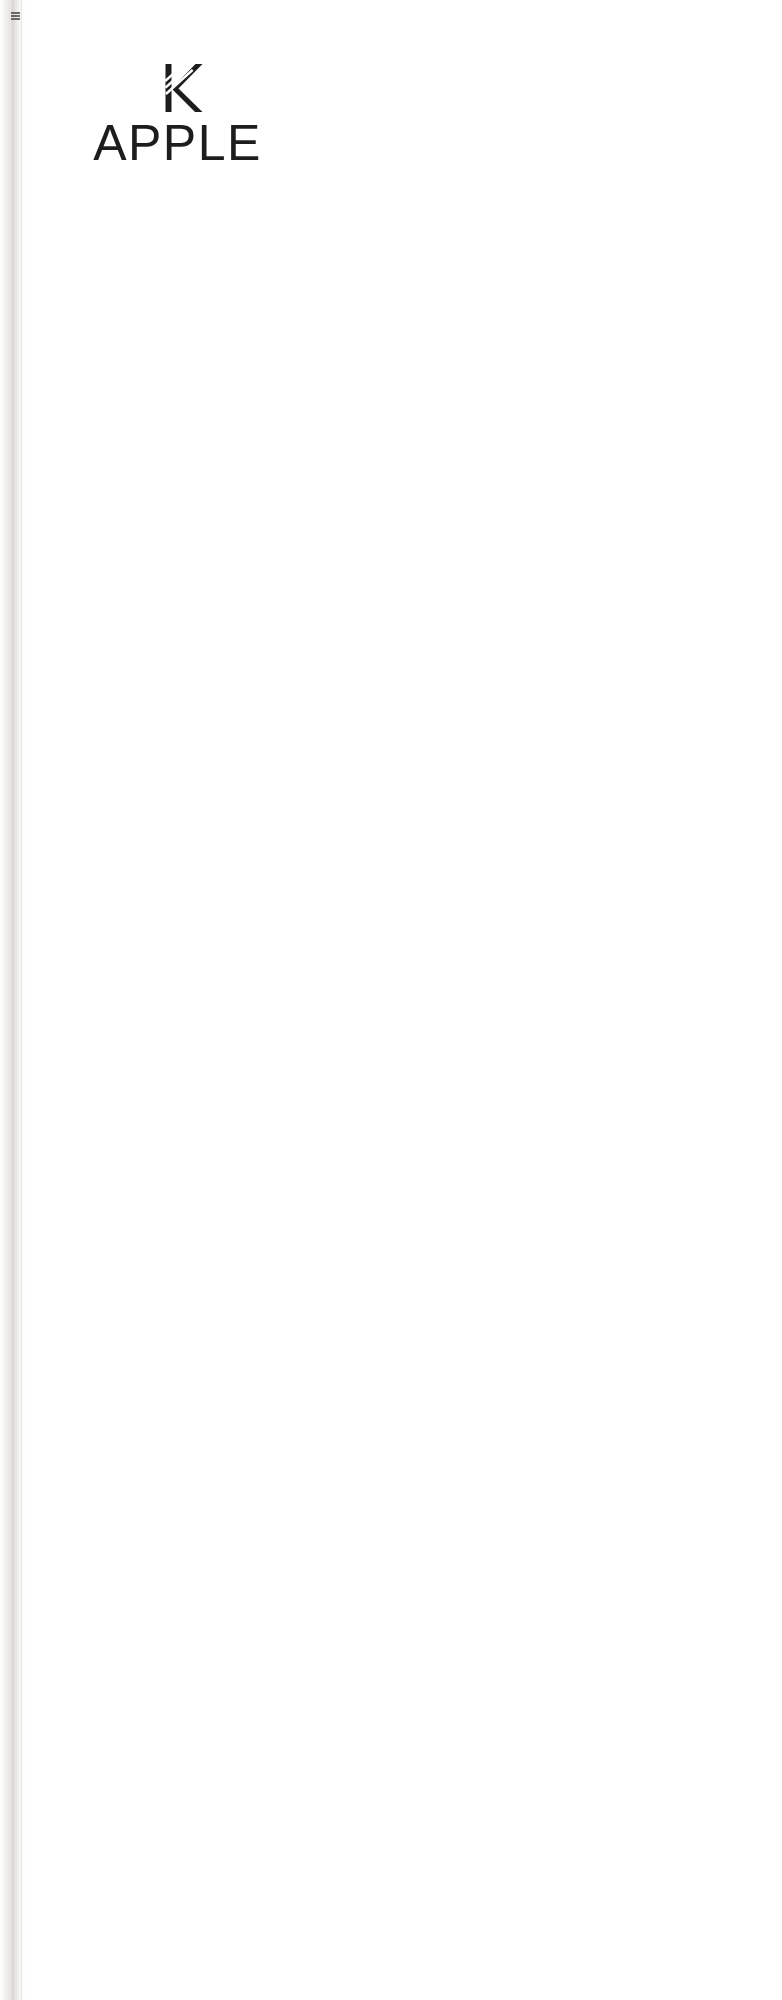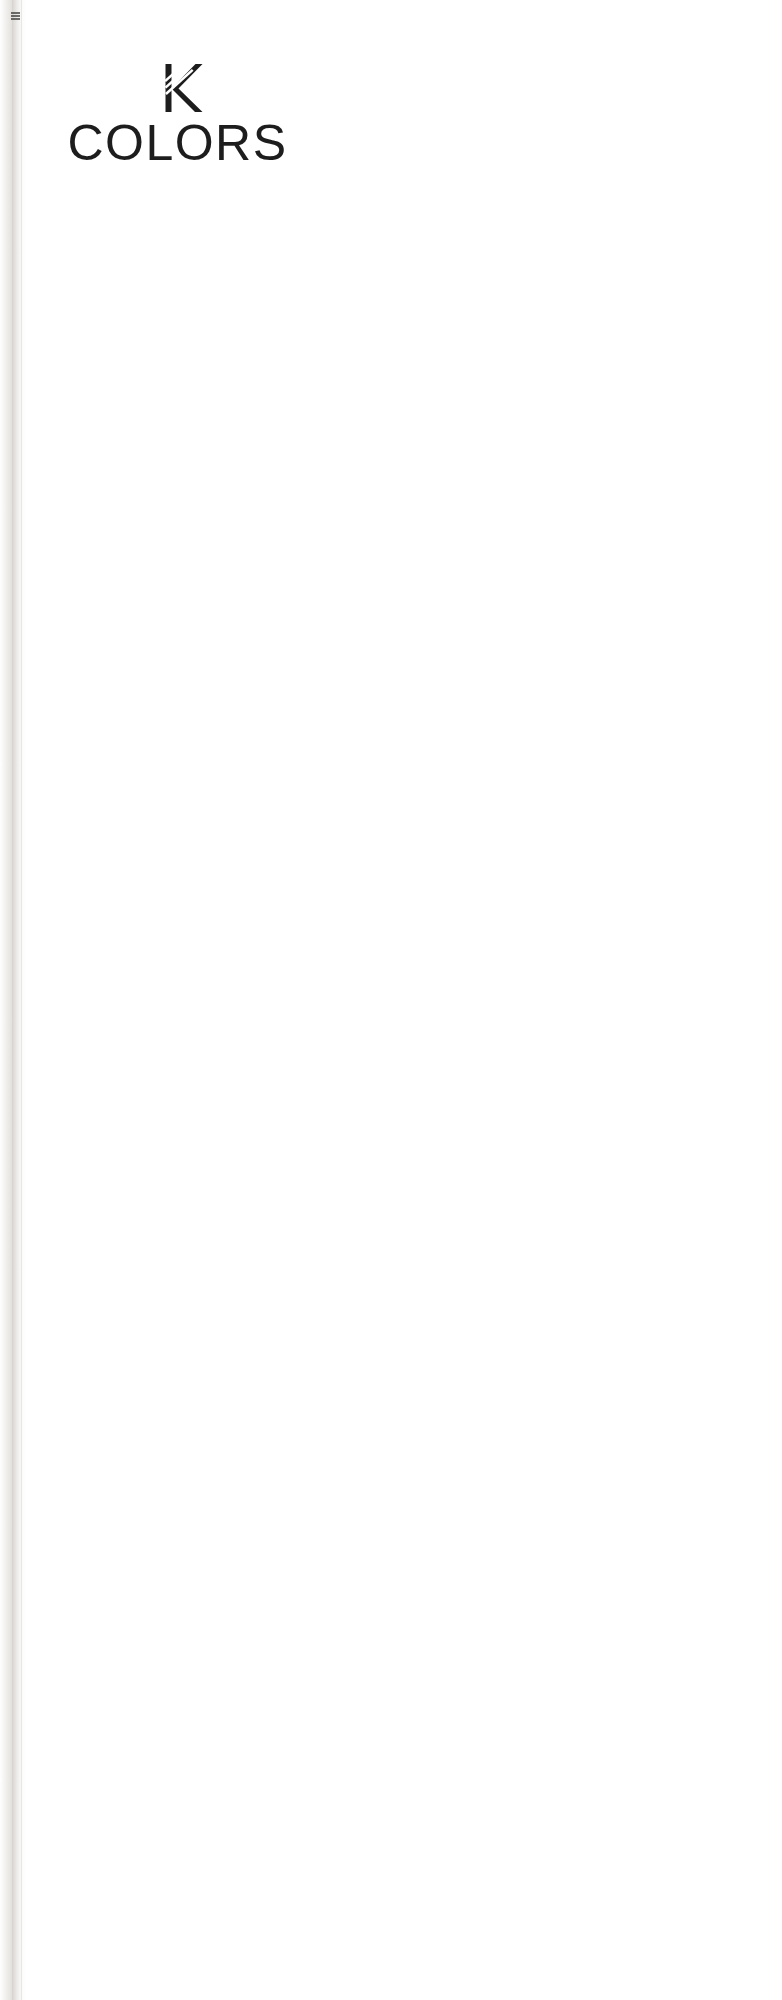--- a/index.html
+++ b/index.html
@@ -173,21 +173,21 @@
       <g fill="#1d1d1d">
         <path d="M14.5 2 L20.5 2 L20.5 50 L14.5 50 Z"></path>
         <path d="M21.5 25.5 L44.5 2 L51.5 2 L27.5 26.5 L51.5 50 L44.0 50 L21.5 27.5 Z"></path>
       </g>
       <g fill="#ffffff">
         <path d="M10 6.4 L46 6.4 L46 8.9 L10 8.9 Z" transform="rotate(-42 27 8)"></path>
         <path d="M10 13.0 L46 13.0 L46 15.5 L10 15.5 Z" transform="rotate(-42 27 14)"></path>
         <path d="M10 19.6 L46 19.6 L46 22.1 L10 22.1 Z" transform="rotate(-42 27 20)"></path>
       </g>
     </svg>
-    <div class="brand-word">COLORS</div>
+    <div class="brand-word">APPLE</div>
   </div>
 
   <div id="products-host">
       <div class="product" style="top: 0px;">
         <div class="tile top" style="left: 338px; top: 168px; width: 418px; height: 140px; background: rgb(31, 31, 31);"></div>
         <div class="tile bot" style="left: 296px; top: 316px; width: 418px; height: 140px; background: rgb(25, 25, 25);"></div>
         <div class="label-block" style="top: 468px;">
           <div class="label-title"><span>ICE COLORS BLACK BRILLANTE</span><span class="dim">&nbsp;&nbsp;&nbsp;</span><span>|</span><span class="dim">10x30</span></div>
           <div class="label-sku">KPC-12-0069</div>
         </div>

